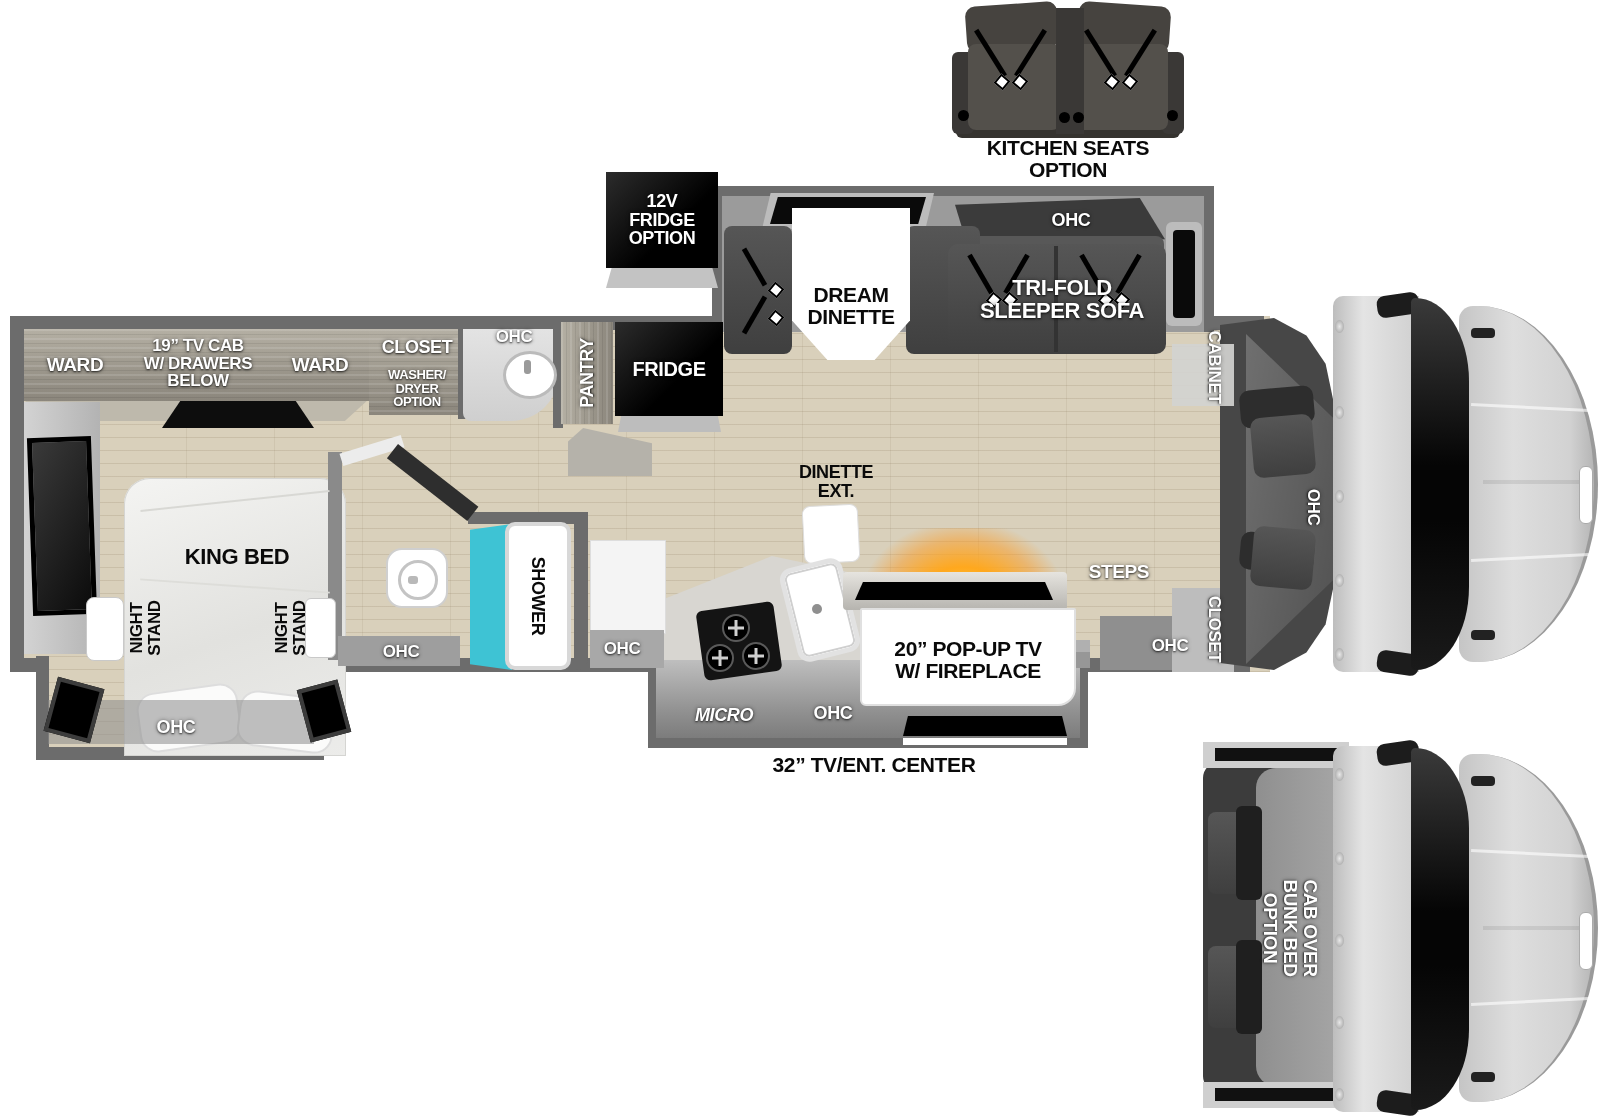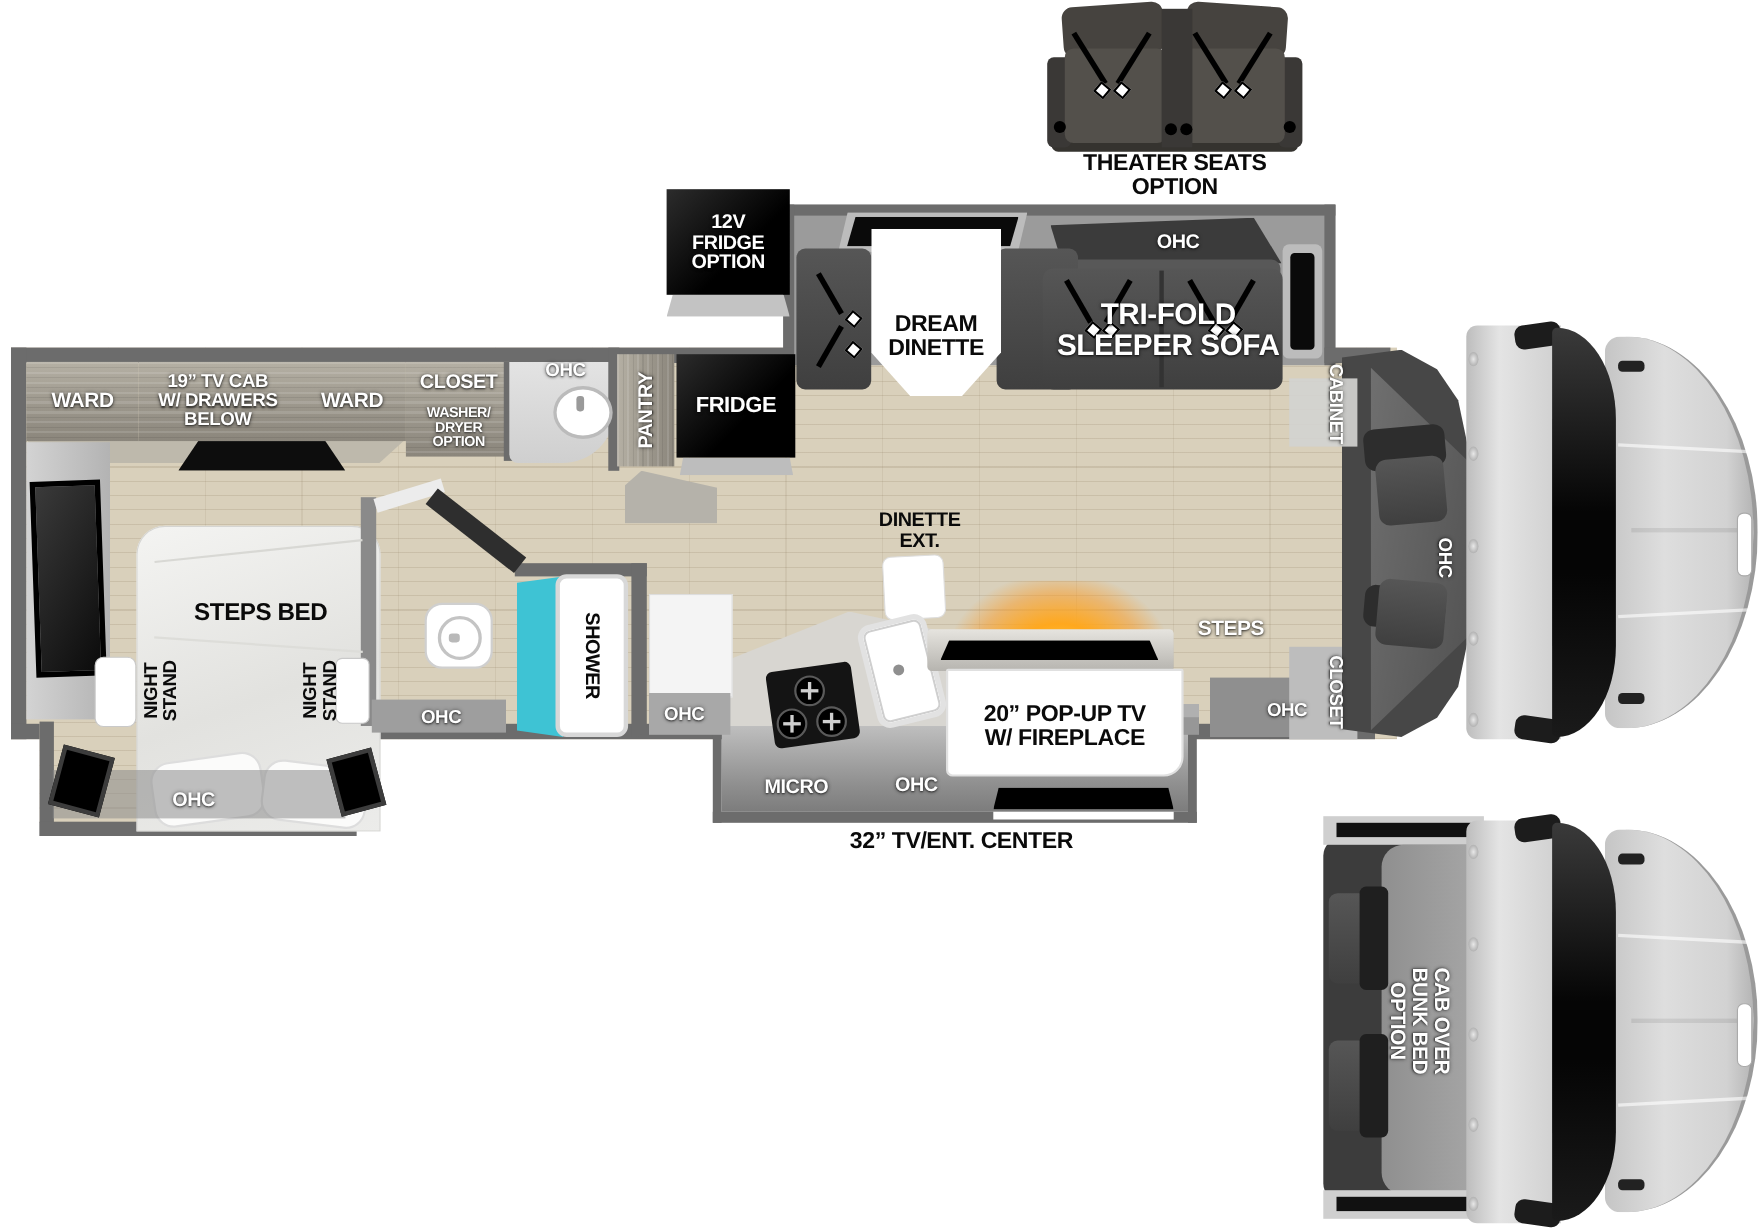--- a/index.html
+++ b/index.html
@@ -52,21 +52,21 @@
     <div class="abs" style="left:215px;top:106px;width:11px;height:11px;background:#000;border-radius:50%;"></div>
     <div class="belt" style="left:36px;top:22px;height:54px;transform:rotate(-32deg);"></div>
     <div class="belt" style="left:76px;top:22px;height:54px;transform:rotate(32deg);"></div>
     <div class="buckle" style="left:44px;top:72px;"></div>
     <div class="buckle" style="left:62px;top:72px;"></div>
     <div class="belt" style="left:146px;top:22px;height:54px;transform:rotate(-32deg);"></div>
     <div class="belt" style="left:186px;top:22px;height:54px;transform:rotate(32deg);"></div>
     <div class="buckle" style="left:154px;top:72px;"></div>
     <div class="buckle" style="left:172px;top:72px;"></div>
   </div>
-  <div class="lab lb" style="left:1068px;top:159px;font-size:21px;">THEATER SEATS
+  <div class="lab lb" style="left:1068px;top:159px;font-size:21px;">KITCHEN SEATS
 OPTION</div>
 
   <div class="abs blackbox" style="left:606px;top:172px;width:112px;height:96px;z-index:10;"></div>
   <div class="abs" style="left:606px;top:268px;width:112px;height:20px;background:#c3c3c3;clip-path:polygon(5% 0,95% 0,100% 100%,0 100%);z-index:10;"></div>
   <div class="lab lw" style="left:662px;top:220px;font-size:18px;z-index:41;">12V
 FRIDGE
 OPTION</div>
 
   <div class="abs" style="left:712px;top:186px;width:502px;height:146px;background:#9b9b9b;border:10px solid #6c6c6c;border-bottom:none;box-sizing:border-box;z-index:6;"></div>
   <div class="abs" style="left:762px;top:193px;width:172px;height:36px;background:#bcbcbc;clip-path:polygon(5% 0,100% 0,95% 100%,0 100%);z-index:12;"></div>
@@ -86,21 +86,21 @@
   <div class="abs seatdark" style="left:948px;top:244px;width:218px;height:110px;border-radius:10px;z-index:14;"></div>
   <div class="abs" style="left:1054px;top:246px;width:4px;height:106px;background:#333;z-index:15;"></div>
   <div class="belt" style="left:978px;top:252px;height:44px;transform:rotate(-30deg);z-index:30;"></div>
   <div class="belt" style="left:1014px;top:252px;height:44px;transform:rotate(30deg);z-index:30;"></div>
   <div class="buckle" style="left:988px;top:294px;"></div>
   <div class="buckle" style="left:1004px;top:294px;"></div>
   <div class="belt" style="left:1090px;top:252px;height:44px;transform:rotate(-30deg);z-index:30;"></div>
   <div class="belt" style="left:1126px;top:252px;height:44px;transform:rotate(30deg);z-index:30;"></div>
   <div class="buckle" style="left:1100px;top:294px;"></div>
   <div class="buckle" style="left:1116px;top:294px;"></div>
-  <div class="lab lw" style="left:1062px;top:300px;font-size:27px;">TRI-FOLD
+  <div class="lab lw" style="left:1062px;top:300px;font-size:22px;">TRI-FOLD
 SLEEPER SOFA</div>
   <div class="abs" style="left:1166px;top:222px;width:36px;height:104px;background:#bcbcbc;border-radius:6px;z-index:12;"></div>
   <div class="abs" style="left:1173px;top:230px;width:22px;height:88px;background:#0a0a0a;border-radius:4px;z-index:13;"></div>
 
   <div class="abs floor" style="left:10px;top:316px;width:1260px;height:356px;z-index:1;"></div>
   <div class="abs wall" style="left:10px;top:316px;width:710px;height:14px;"></div>
   <div class="abs wall" style="left:1204px;top:316px;width:60px;height:14px;"></div>
   <div class="abs wall" style="left:10px;top:316px;width:14px;height:356px;"></div>
   <div class="abs wall" style="left:10px;top:658px;width:1240px;height:14px;"></div>
 
@@ -137,21 +137,21 @@
   <div class="abs" style="left:24px;top:402px;width:76px;height:252px;background:linear-gradient(90deg,#d3d3d3,#b3b3b3);z-index:11;"></div>
   <div class="abs" style="left:30px;top:437px;width:54px;height:168px;background:linear-gradient(120deg,#3a3a3a,#0b0b0b);border:5px solid #000;transform:rotate(-2deg);z-index:12;"></div>
   <div class="abs white" style="left:86px;top:597px;width:36px;height:62px;border-radius:8px;border:1px solid #c9c9c9;z-index:13;"></div>
   <div class="abs white" style="left:305px;top:598px;width:29px;height:58px;border-radius:6px;border:1px solid #c9c9c9;z-index:13;"></div>
 
   <div class="abs" style="left:124px;top:478px;width:222px;height:278px;background:linear-gradient(160deg,#f4f4f2,#e2e2df 55%,#ececea);border-radius:26px 26px 0 0;box-shadow:inset 0 0 0 1px #d5d5d2;z-index:12;"></div>
   <div class="abs" style="left:140px;top:500px;width:190px;height:2px;background:#d8d8d4;transform:rotate(-6deg);z-index:13;"></div>
   <div class="abs" style="left:140px;top:585px;width:190px;height:2px;background:#ddddd9;transform:rotate(4deg);z-index:13;"></div>
   <div class="abs" style="left:138px;top:688px;width:98px;height:56px;background:#fbfbfa;border:2px solid #ddd;border-radius:18px;transform:rotate(-8deg);z-index:14;"></div>
   <div class="abs" style="left:238px;top:694px;width:92px;height:52px;background:#fbfbfa;border:2px solid #ddd;border-radius:18px;transform:rotate(7deg);z-index:14;"></div>
-  <div class="lab lb" style="left:237px;top:557px;font-size:22px;">STEPS BED</div>
+  <div class="lab lb" style="left:237px;top:557px;font-size:22px;">KING BED</div>
   <div class="lab lb rm90" style="left:146px;top:628px;font-size:17px;">NIGHT
 STAND</div>
   <div class="lab lb rm90" style="left:291px;top:628px;font-size:17px;">NIGHT
 STAND</div>
   <div class="abs" style="left:48px;top:700px;width:266px;height:44px;background:rgba(140,140,140,.55);z-index:15;"></div>
   <div class="lab lw" style="left:176px;top:727px;font-size:18px;">OHC</div>
   <div class="abs" style="left:50px;top:682px;width:40px;height:48px;background:#000;border:4px solid #3c3c3c;transform:rotate(15deg);z-index:16;"></div>
   <div class="abs" style="left:303px;top:684px;width:34px;height:46px;background:#000;border:4px solid #3c3c3c;transform:rotate(-15deg);z-index:16;"></div>
 
   <div class="abs" style="left:328px;top:452px;width:14px;height:208px;background:#8a8a8a;z-index:12;"></div>
@@ -189,21 +189,21 @@
     </div>
   <div class="burner" style="left:742px;top:642px;z-index:14;">
       <i></i>
       <i class="v"></i>
     </div>
   <div class="abs" style="left:788px;top:562px;width:64px;height:96px;background:#fff;border:5px solid #e2e2e2;border-radius:12px;box-sizing:border-box;transform:rotate(-14deg);box-shadow:inset 0 0 0 2px #cfcfcf;z-index:13;"></div>
   <div class="abs" style="left:812px;top:604px;width:10px;height:10px;background:#8f8f8f;border-radius:50%;z-index:14;"></div>
   <div class="abs" style="left:803px;top:505px;width:54px;height:56px;background:#fff;border:1px solid #ddd;border-radius:8px;transform:rotate(-3deg);z-index:12;"></div>
   <div class="lab lb" style="left:836px;top:482px;font-size:18px;">DINETTE
 EXT.</div>
-  <div class="lab lw" style="left:724px;top:715px;font-size:18px;">MICRO</div>
+  <div class="lab lw" style="left:724px;top:715px;font-size:18px;font-style:italic;">MICRO</div>
   <div class="lab lw" style="left:833px;top:713px;font-size:18px;">OHC</div>
 
   <div class="abs" style="left:868px;top:528px;width:190px;height:86px;background:radial-gradient(ellipse at 50% 90%,#ffd24a 0%,#ffa81e 35%,rgba(255,150,20,.45) 60%,rgba(255,150,20,0) 78%);z-index:12;"></div>
   <div class="abs" style="left:843px;top:572px;width:224px;height:38px;background:linear-gradient(180deg,#e6e4df,#b6b4af);border-radius:4px;z-index:13;"></div>
   <div class="abs" style="left:855px;top:582px;width:198px;height:18px;background:#000;clip-path:polygon(4% 0,96% 0,100% 100%,0 100%);z-index:14;"></div>
   <div class="abs" style="left:860px;top:608px;width:216px;height:98px;background:#fff;border:2px solid #e0e0e0;border-radius:2px 2px 18px 6px;box-sizing:border-box;z-index:14;"></div>
   <div class="lab lb" style="left:968px;top:660px;font-size:21px;">20” POP-UP TV
 W/ FIREPLACE</div>
   <div class="abs" style="left:903px;top:716px;width:164px;height:20px;background:#000;clip-path:polygon(3% 0,97% 0,100% 100%,0 100%);z-index:15;"></div>
   <div class="abs white" style="left:903px;top:738px;width:164px;height:7px;z-index:15;"></div>

